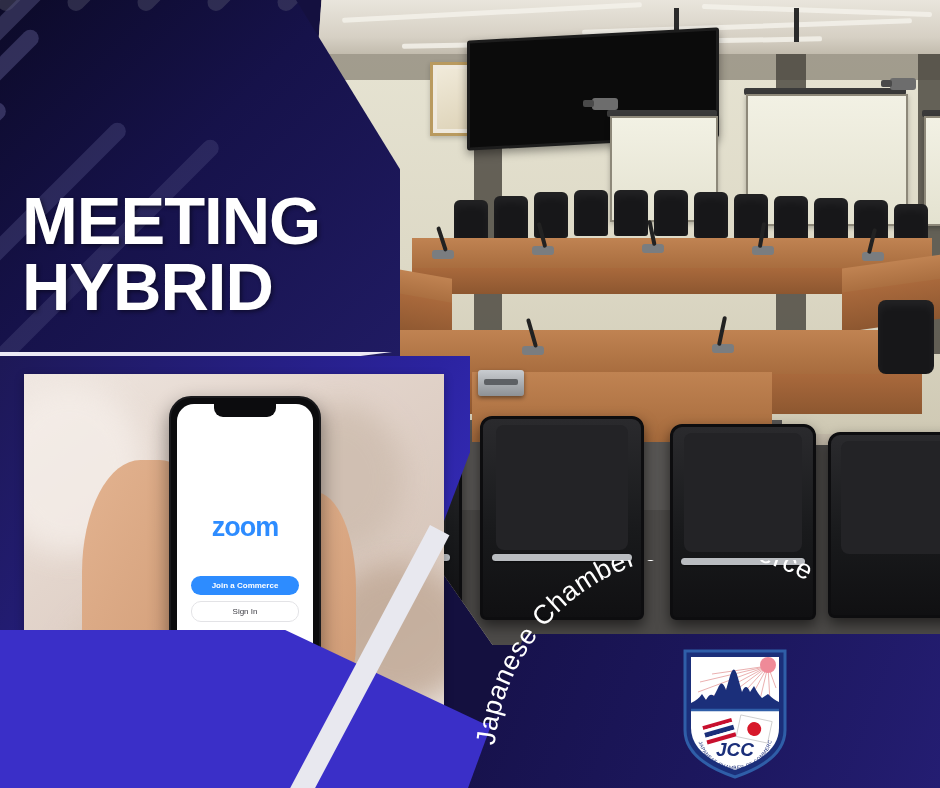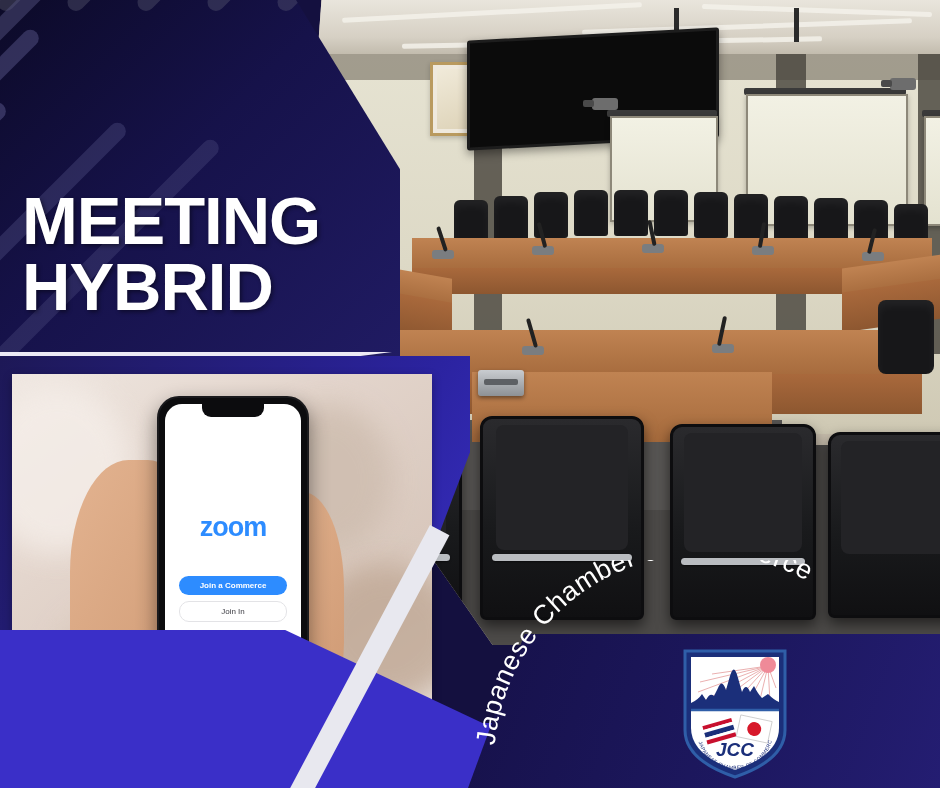--- a/index.html
+++ b/index.html
@@ -83,21 +83,21 @@
   .title-divider{position:absolute;left:0;top:352px;width:392px;height:4px;background:#eceaf5;
      clip-path:polygon(0 0,100% 0,92% 100%,0 100%);z-index:5;}
 
   
   .phone-panel{
     position:absolute;left:0;top:356px;width:470px;height:370px;
     background:linear-gradient(120deg,#1d1856 0%,#2b23a0 65%,#3b31c9 100%);
     clip-path:polygon(0 0, 100% 0, 100% 26%, 78% 100%, 0 100%);
   }
   .phone-photo{
-    position:absolute;left:12px;top:374px;width:420px;height:348px;
+    position:absolute;left:24px;top:374px;width:420px;height:348px;
     background:linear-gradient(145deg,#efe7e1 0%,#e3d5cc 35%,#d9c8bd 70%,#ece5df 100%);
     overflow:hidden;box-shadow:0 3px 9px rgba(0,0,0,.3);
   }
   .blurbg{position:absolute;border-radius:50%;filter:blur(14px);opacity:.8;}
   .hand{position:absolute;background:linear-gradient(120deg,#e3b390,#cf9a74);border-radius:45% 40% 35% 30%;}
   .phone{
     position:absolute;left:145px;top:22px;width:148px;height:320px;
     background:#0c0c0e;border-radius:22px;box-shadow:0 8px 20px rgba(0,0,0,.45);
     border:2px solid #1a1a1d;
   }
@@ -276,21 +276,21 @@
     <div class="blurbg" style="left:40px;top:230px;width:140px;height:130px;background:#d8c7bb;"></div>
 
     <div class="hand" style="left:58px;top:86px;width:130px;height:250px;"></div>
     <div class="hand" style="left:240px;top:118px;width:92px;height:215px;border-radius:40% 45% 30% 35%;"></div>
 
     <div class="phone">
       <div class="phone-screen">
         <div class="notch"></div>
         <div class="zoom-logo nf">zoom</div>
         <div class="btn-join nf">Join a Commerce</div>
-        <div class="btn-signin nf">Join In</div>
+        <div class="btn-signin nf">Sign In</div>
       </div>
     </div>
   </div>
 
   <div class="blue-wedge"></div>
   <div class="reg-band"></div>
   <div class="white-diag"></div>
 
   <div class="logo-panel"></div>
 

